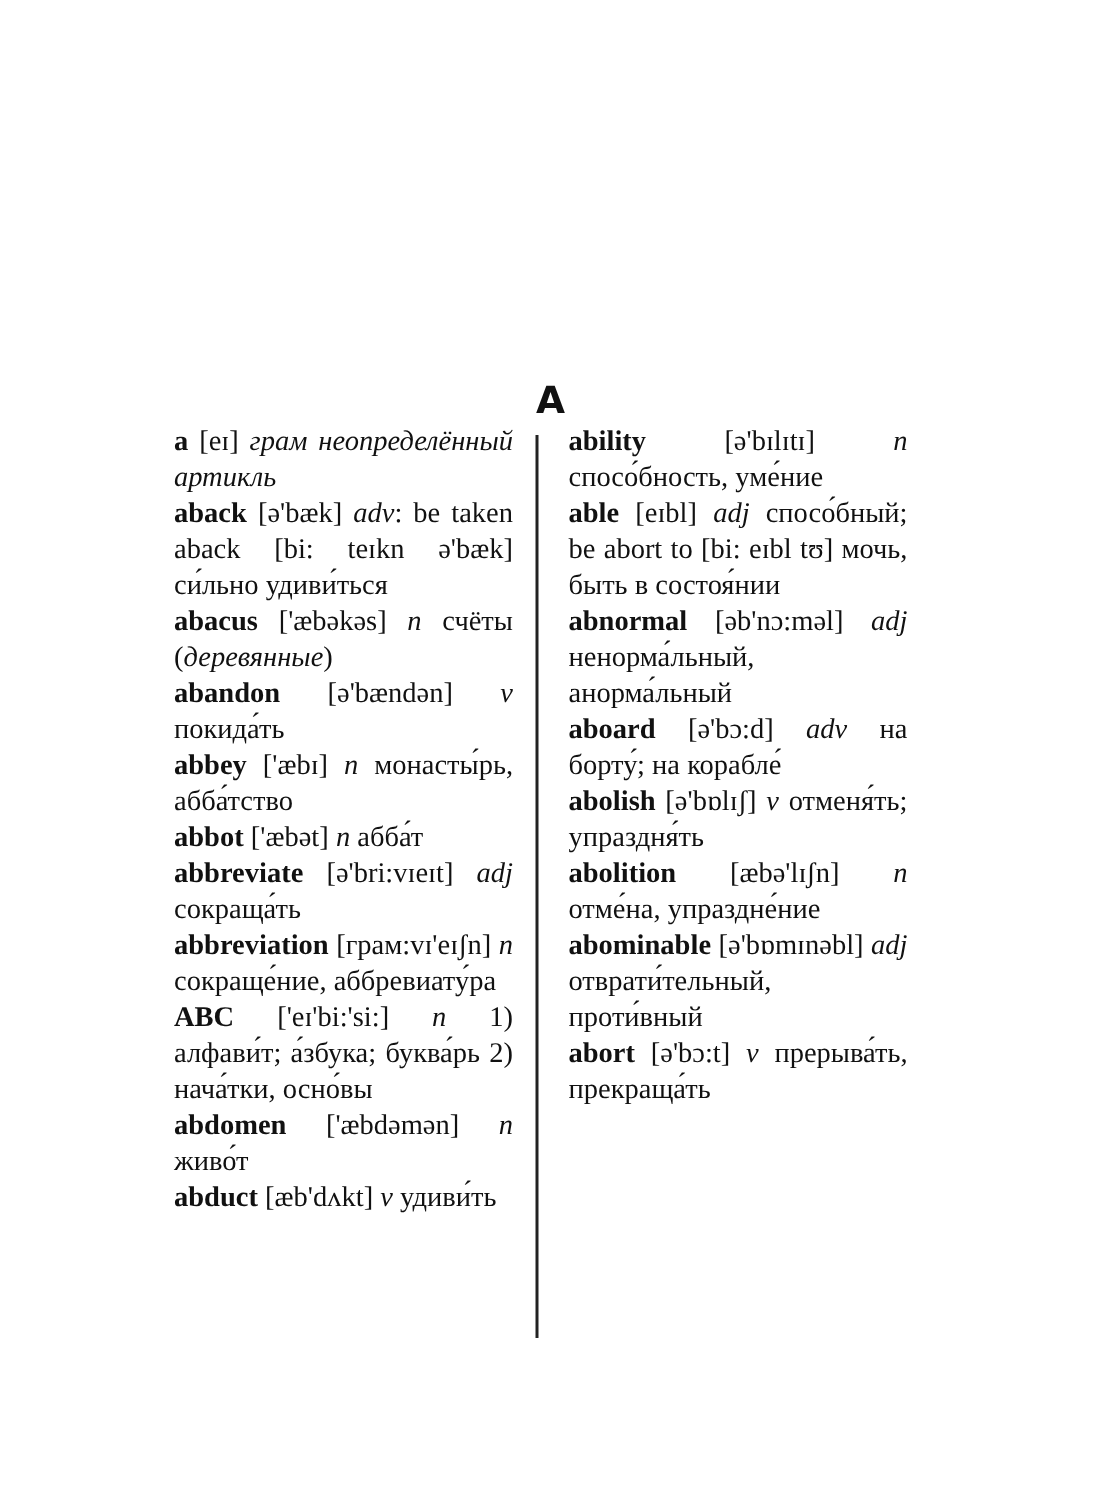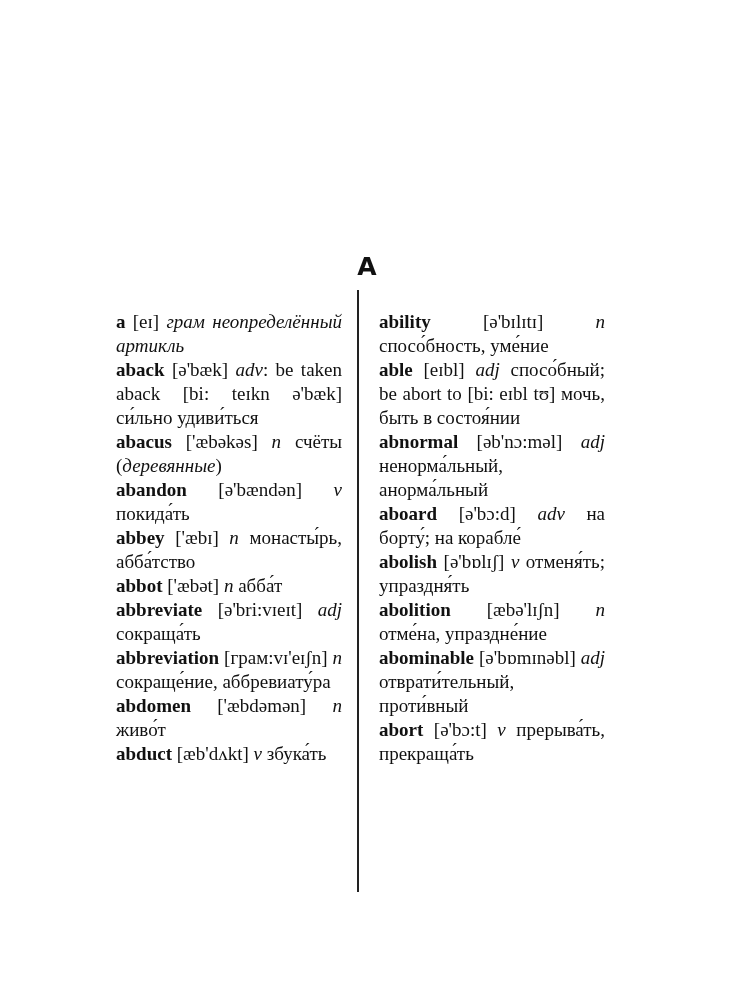--- a/index.html
+++ b/index.html
@@ -2,21 +2,21 @@
 <html><head>
   <meta charset="utf-8">
   <style>
     html, body { margin: 0; padding: 0; background: #ffffff; }
     body { width: 734px; height: 1000px; position: relative; overflow: hidden; color: #111; }
     .letter {
       position: absolute; left: 0; width: 734px; top: 252px; text-align: center;
       font-family: "DejaVu Sans", sans-serif; font-weight: bold; font-size: 25px; line-height: 30px;
     }
     .col {
-      position: absolute; top: 310px; width: 226px;
+      position: absolute; top: 283px; width: 226px;
       font-family: "Liberation Serif", serif; font-size: 19px; line-height: 24px;
     }
     .col.left { left: 116px; }
     .col.right { left: 379px; }
     .divider { position: absolute; left: 357px; top: 290px; width: 2px; height: 602px; background: #222; }
     .entry { text-align: justify; margin: 0; }
     .hw { font-weight: bold; }
     .ipa { font-family: "Liberation Serif", serif; }
     .pos { font-style: italic; }
     .tr {}
@@ -29,22 +29,23 @@
 
 <div class="col left" id="col-left">
     <p class="entry"><span class="hw">a</span> <span class="ipa">[eɪ]</span> <span class="note">грам неопределённый артикль</span></p>
     <p class="entry"><span class="hw">aback</span> <span class="ipa">[ə'bæk]</span> <span class="pos">adv</span><span class="tr">: be taken aback [bi: teɪkn ə'bæk] си́льно удиви́ться</span></p>
     <p class="entry"><span class="hw">abacus</span> <span class="ipa">['æbəkəs]</span> <span class="pos">n</span> <span class="tr">счёты (</span><span class="note">деревянные</span><span class="tr">)</span></p>
     <p class="entry"><span class="hw">abandon</span> <span class="ipa">[ə'bændən]</span> <span class="pos">v</span> <span class="tr">покида́ть</span></p>
     <p class="entry"><span class="hw">abbey</span> <span class="ipa">['æbɪ]</span> <span class="pos">n</span> <span class="tr">монасты́рь, абба́тство</span></p>
     <p class="entry"><span class="hw">abbot</span> <span class="ipa">['æbət]</span> <span class="pos">n</span> <span class="tr">абба́т</span></p>
     <p class="entry"><span class="hw">abbreviate</span> <span class="ipa">[ə'bri:vɪeɪt]</span> <span class="pos">adj</span> <span class="tr">сокраща́ть</span></p>
     <p class="entry"><span class="hw">abbreviation</span> <span class="ipa">[грам:vɪ'eɪʃn]</span> <span class="pos">n</span> <span class="tr">сокраще́ние, аббревиату́ра</span></p>
+    <p class="entry"><span class="hw">ABC</span> <span class="ipa">['eɪ'bi:'si:]</span> <span class="pos">n</span> <span class="tr">1) алфави́т; а́збука; буква́рь 2) нача́тки, осно́вы</span></p>
     <p class="entry"><span class="hw">abdomen</span> <span class="ipa">['æbdəmən]</span> <span class="pos">n</span> <span class="tr">живо́т</span></p>
-    <p class="entry"><span class="hw">abduct</span> <span class="ipa">[æb'dʌkt]</span> <span class="pos">v</span> <span class="tr">збука́ть</span></p>
+    <p class="entry"><span class="hw">abduct</span> <span class="ipa">[æb'dʌkt]</span> <span class="pos">v</span> <span class="tr">удиви́ть</span></p>
   </div>
 <div class="divider"></div>
 <div class="col right" id="col-right">
     <p class="entry"><span class="hw">ability</span> <span class="ipa">[ə'bɪlɪtɪ]</span> <span class="pos">n</span> <span class="tr">спосо́бность, уме́ние</span></p>
     <p class="entry"><span class="hw">able</span> <span class="ipa">[eɪbl]</span> <span class="pos">adj</span> <span class="tr">спосо́бный; be abort to [bi: eɪbl tʊ] мочь, быть в состоя́нии</span></p>
     <p class="entry"><span class="hw">abnormal</span> <span class="ipa">[əb'nɔ:məl]</span> <span class="pos">adj</span> <span class="tr">ненорма́льный, анорма́льный</span></p>
     <p class="entry"><span class="hw">aboard</span> <span class="ipa">[ə'bɔ:d]</span> <span class="pos">adv</span> <span class="tr">на борту́; на корабле́</span></p>
     <p class="entry"><span class="hw">abolish</span> <span class="ipa">[ə'bɒlɪʃ]</span> <span class="pos">v</span> <span class="tr">отменя́ть; упраздня́ть</span></p>
     <p class="entry"><span class="hw">abolition</span> <span class="ipa">[æbə'lɪʃn]</span> <span class="pos">n</span> <span class="tr">отме́на, упраздне́ние</span></p>
     <p class="entry"><span class="hw">abominable</span> <span class="ipa">[ə'bɒmɪnəbl]</span> <span class="pos">adj</span> <span class="tr">отврати́тельный, проти́вный</span></p>

